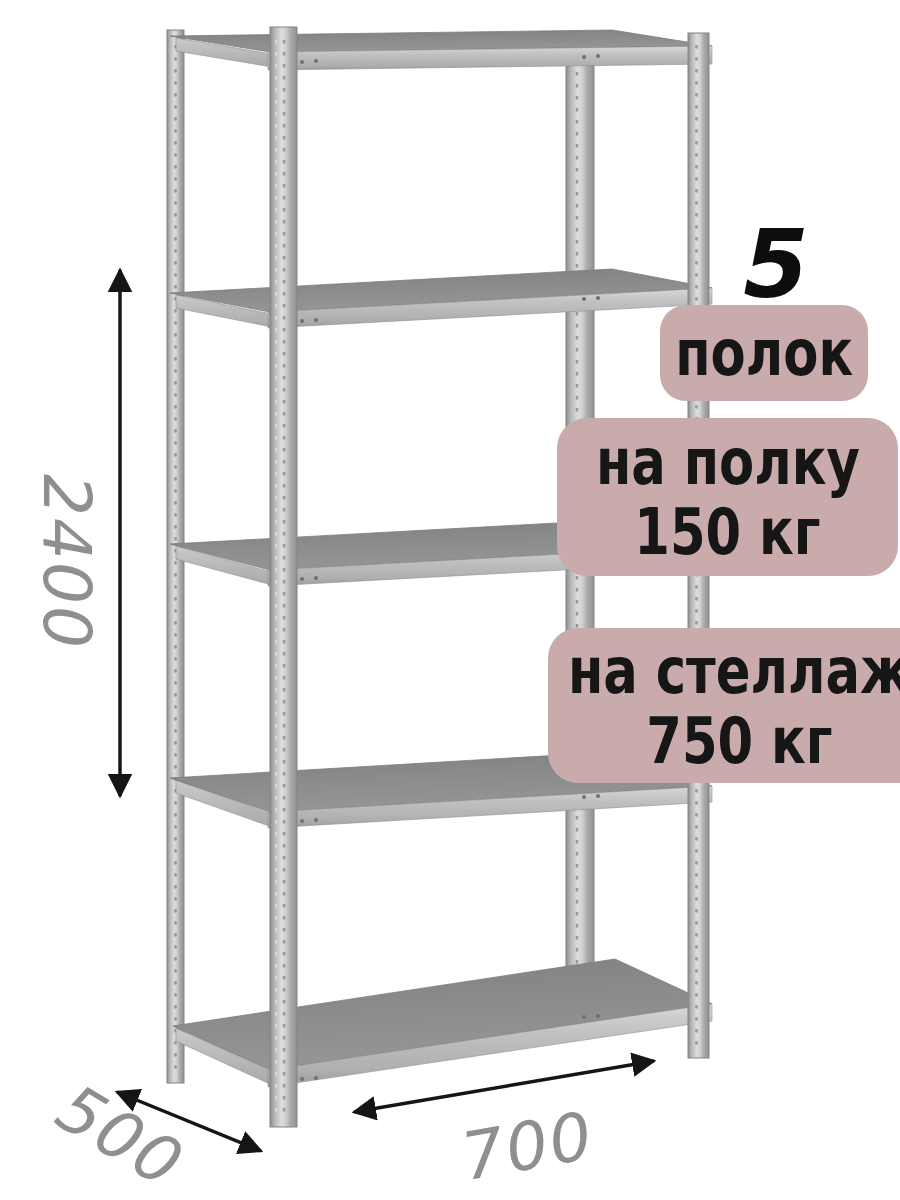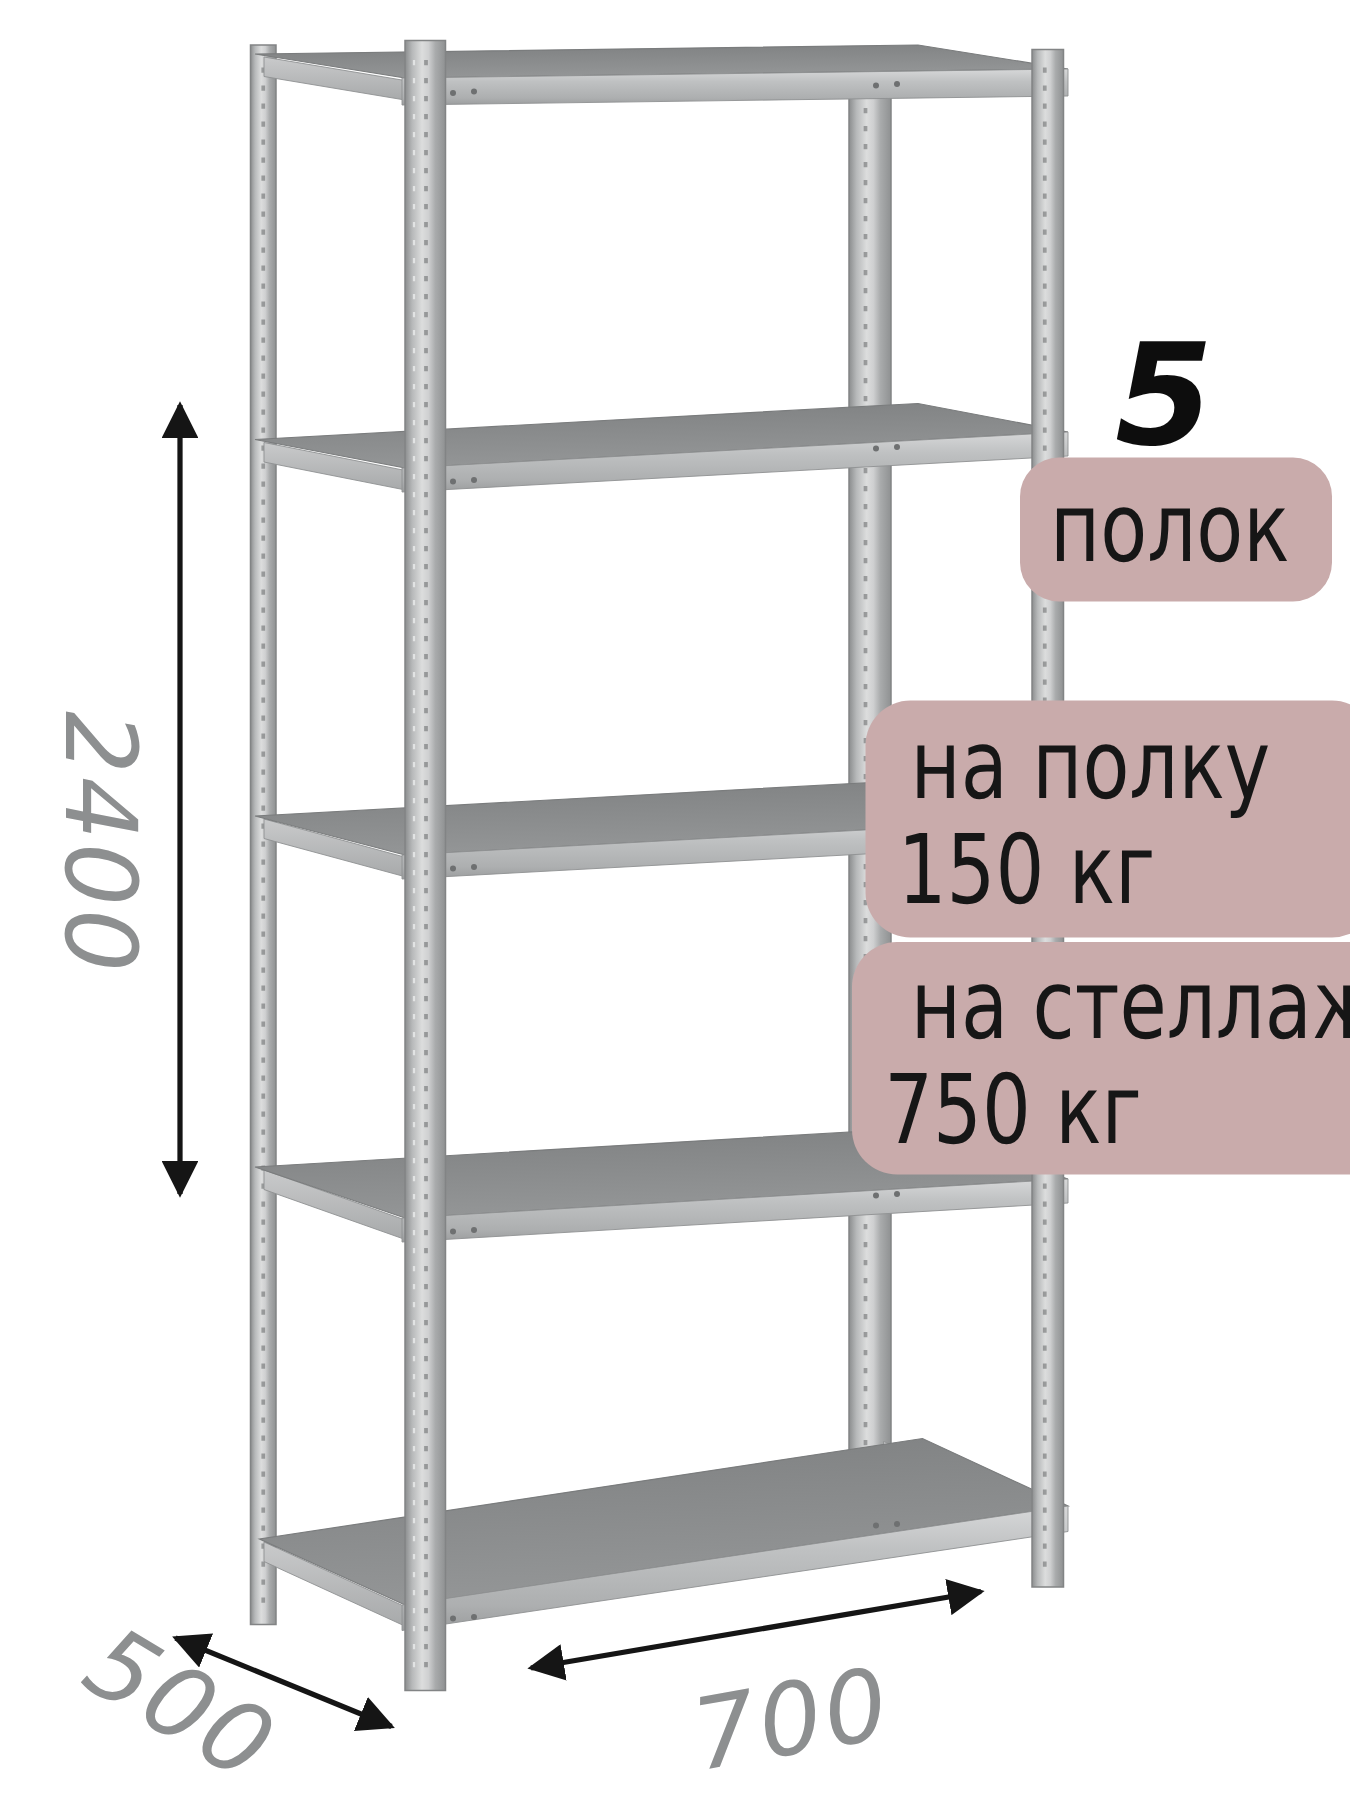--- a/index.html
+++ b/index.html
@@ -16,29 +16,29 @@
   .dim-height{width:260px;left:-64px;top:529px;transform:rotate(90deg);}
   .dim-depth{width:220px;left:10px;top:1104px;transform:rotate(31deg);}
   .dim-width{width:240px;left:408px;top:1114px;transform:rotate(-10deg);}
   .count-number{
     position:absolute;left:716px;top:218px;width:120px;text-align:center;
     font-size:94px;line-height:1;font-weight:700;font-style:italic;
     color:#0d0d0d;
   }
   .badge{
     position:absolute;background:var(--badge-bg,#c9abab);
-    display:flex;flex-direction:column;align-items:flex-start;justify-content:center;
-    color:var(--badge-text,#161616);font-weight:400;border-radius:30px;margin-left:20px;
+    display:flex;flex-direction:column;align-items:center;justify-content:center;
+    color:var(--badge-text,#161616);font-weight:700;border-radius:30px;
   }
   .badge .ln{
     font-size:64px;line-height:70px;transform:scaleX(0.8);
     white-space:nowrap;letter-spacing:0;
   }
   .badge-1{left:660px;top:305px;width:208px;height:96px;border-radius:26px;}
-  .badge-2{left:557px;top:467px;width:341px;height:158px;}
+  .badge-2{left:557px;top:418px;width:341px;height:158px;}
   .badge-3{left:548px;top:628px;width:382px;height:155px;}
 </style>
 </head>
 <body>
 
 <div class="canvas">
 
   <svg width="900" height="1200" viewBox="0 0 900 1200">
     <defs>
       <linearGradient id="postG" x1="0" y1="0" x2="1" y2="0">

